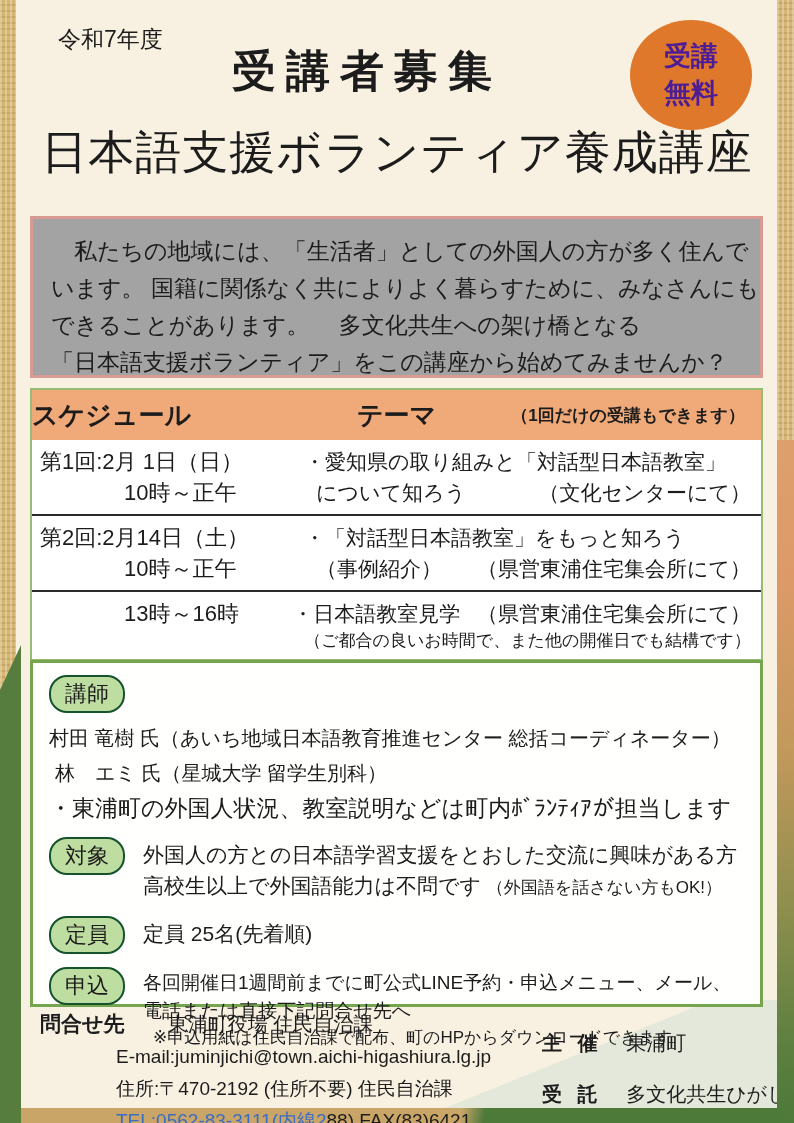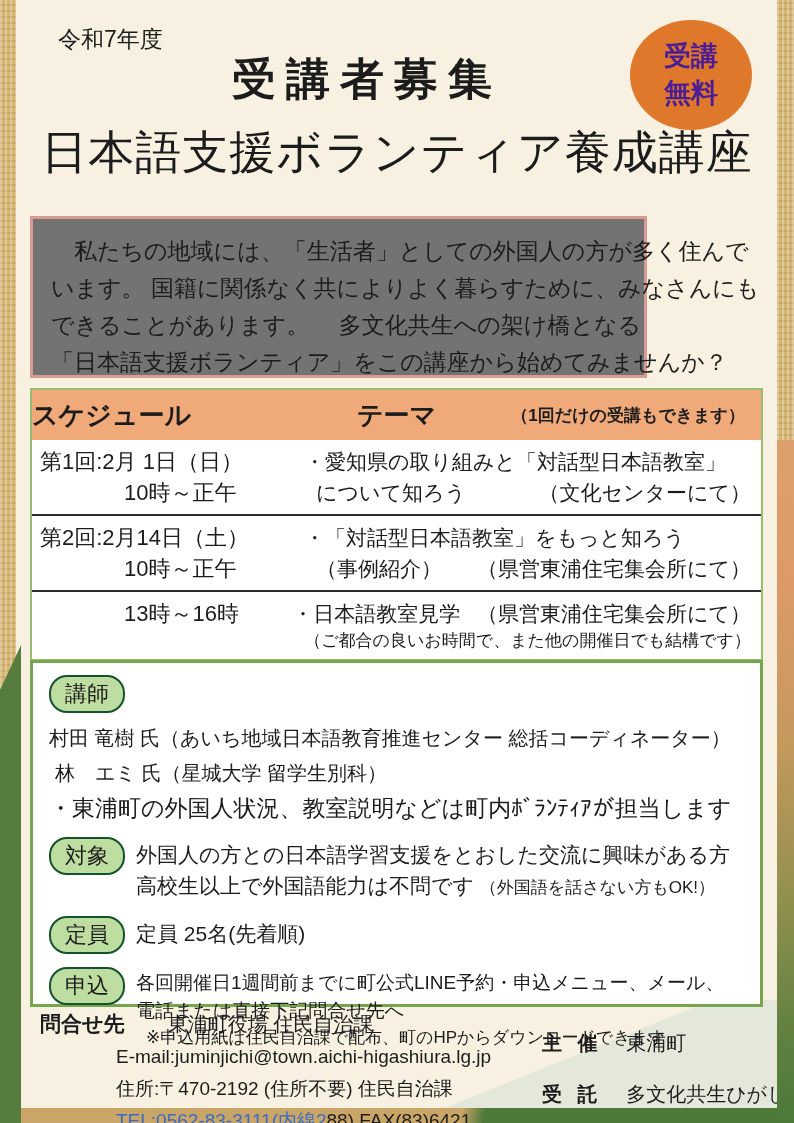--- a/index.html
+++ b/index.html
@@ -22,32 +22,32 @@
                      repeating-linear-gradient(0deg, rgba(140,100,40,.20) 0 2px, rgba(0,0,0,0) 2px 6px);}
   .edge-right-grad{right:0; top:440px; width:17px; height:683px;
     background:linear-gradient(180deg,#dda06c 0%,#dd9a68 20%,#c3995c 45%,#8f8f4e 68%,#5e8040 88%,#4d7939 100%);}
   .footer-bg{position:absolute; z-index:1; left:16px; top:1000px; width:761px; height:108px;
     background:linear-gradient(158deg,#f8f1e1 0 67.5%,#e3e8da 67.9% 100%);}
   .bottom-bar{position:absolute; z-index:2; left:0; top:1108px; width:794px; height:15px;
     background:linear-gradient(100deg,#c9a567 0 58%,#4d7939 61% 100%);}
 
   
   .year{position:absolute; z-index:2; left:58px; top:24px; font-size:23px;}
-  .recruit{position:absolute; z-index:2; left:0; right:60px; top:50px; text-align:center;
+  .recruit{position:absolute; z-index:2; left:0; right:60px; top:42px; text-align:center;
     font-size:44px; font-weight:bold; letter-spacing:10px;}
   .badge{position:absolute; z-index:2; left:630px; top:20px; width:122px; height:110px;
     background:#e0782c; border-radius:50%; color:#4c1d95; text-align:center;
     font-size:27px; font-weight:bold; line-height:37px; padding-top:0; box-sizing:border-box;
     display:flex; flex-direction:column; justify-content:center;}
   .main-title{position:absolute; z-index:2; left:0; right:0; top:122px; margin:0; text-align:center;
     font-size:46px; font-weight:500; letter-spacing:1px;}
 
   
-  .intro-box{position:absolute; z-index:2; left:30px; top:216px; width:617px; height:162px;
-    box-sizing:border-box; background:#737373; border:3px solid #d89b93; padding:14px 0 16px 18px;}
+  .intro-box{position:absolute; z-index:2; left:30px; top:216px; width:733px; height:162px;
+    box-sizing:border-box; background:#a3a3a3; border:3px solid #d89b93; padding:14px 0 16px 18px;}
   .intro-line{font-size:23px; line-height:37px; white-space:nowrap;}
 
   
   .table{position:absolute; z-index:2; left:30px; top:388px; width:733px; box-sizing:border-box;
     background:#fff; border:2px solid #96bc72;}
   .thead{display:flex; align-items:center; background:#f0a978; height:50px;}
   .th-schedule{width:272px; text-align:left; font-size:26px; font-weight:bold;}
   .th-theme{width:250px; text-align:center; font-size:26px; font-weight:bold;}
   .th-note{flex:1; text-align:right; padding-right:16px; font-size:17px; font-weight:bold; white-space:nowrap;}
   .trow{display:flex; padding:6px 0;}
@@ -60,21 +60,21 @@
   .row-note{font-size:17px; line-height:24px; padding-left:12px;}
 
   
   .info-box{position:absolute; z-index:2; left:30px; top:660px; width:733px; height:347px;
     box-sizing:border-box; background:#fffffe; border:3px solid #75a64f; padding:12px 16px;}
   .tag{display:inline-block; background:#bedda0; border:2px solid #14532d; border-radius:18px;
     padding:2px 14px; font-size:22px; white-space:nowrap;}
   .inst-line1{margin-top:12px; font-size:20px; white-space:nowrap;}
   .inst-line2{margin-top:8px; padding-left:6px; font-size:20px; white-space:nowrap;}
   .inst-note{margin-top:6px; text-align:left; font-size:23px; padding-right:4px; white-space:nowrap;}
-  .info-row{display:flex; gap:11px; align-items:flex-start; margin-top:13px;}
+  .info-row{display:flex; gap:18px; align-items:flex-start; margin-top:13px;}
   .info-row .tag{flex-shrink:0;}
   .info-content{font-size:21px; line-height:31px; padding-top:2px; white-space:nowrap;}
   .small-note{font-size:17px;}
   .app-line{font-size:19px; line-height:28px;}
   .app-note{font-size:17px; line-height:26px; padding-left:10px;}
 
   
   .contact{position:absolute; z-index:2; left:40px; top:1012px; font-size:19px; line-height:24px;}
   .c-row1{margin-bottom:3px;}
   .c-label{font-weight:bold; font-size:21px; margin-right:38px;}

